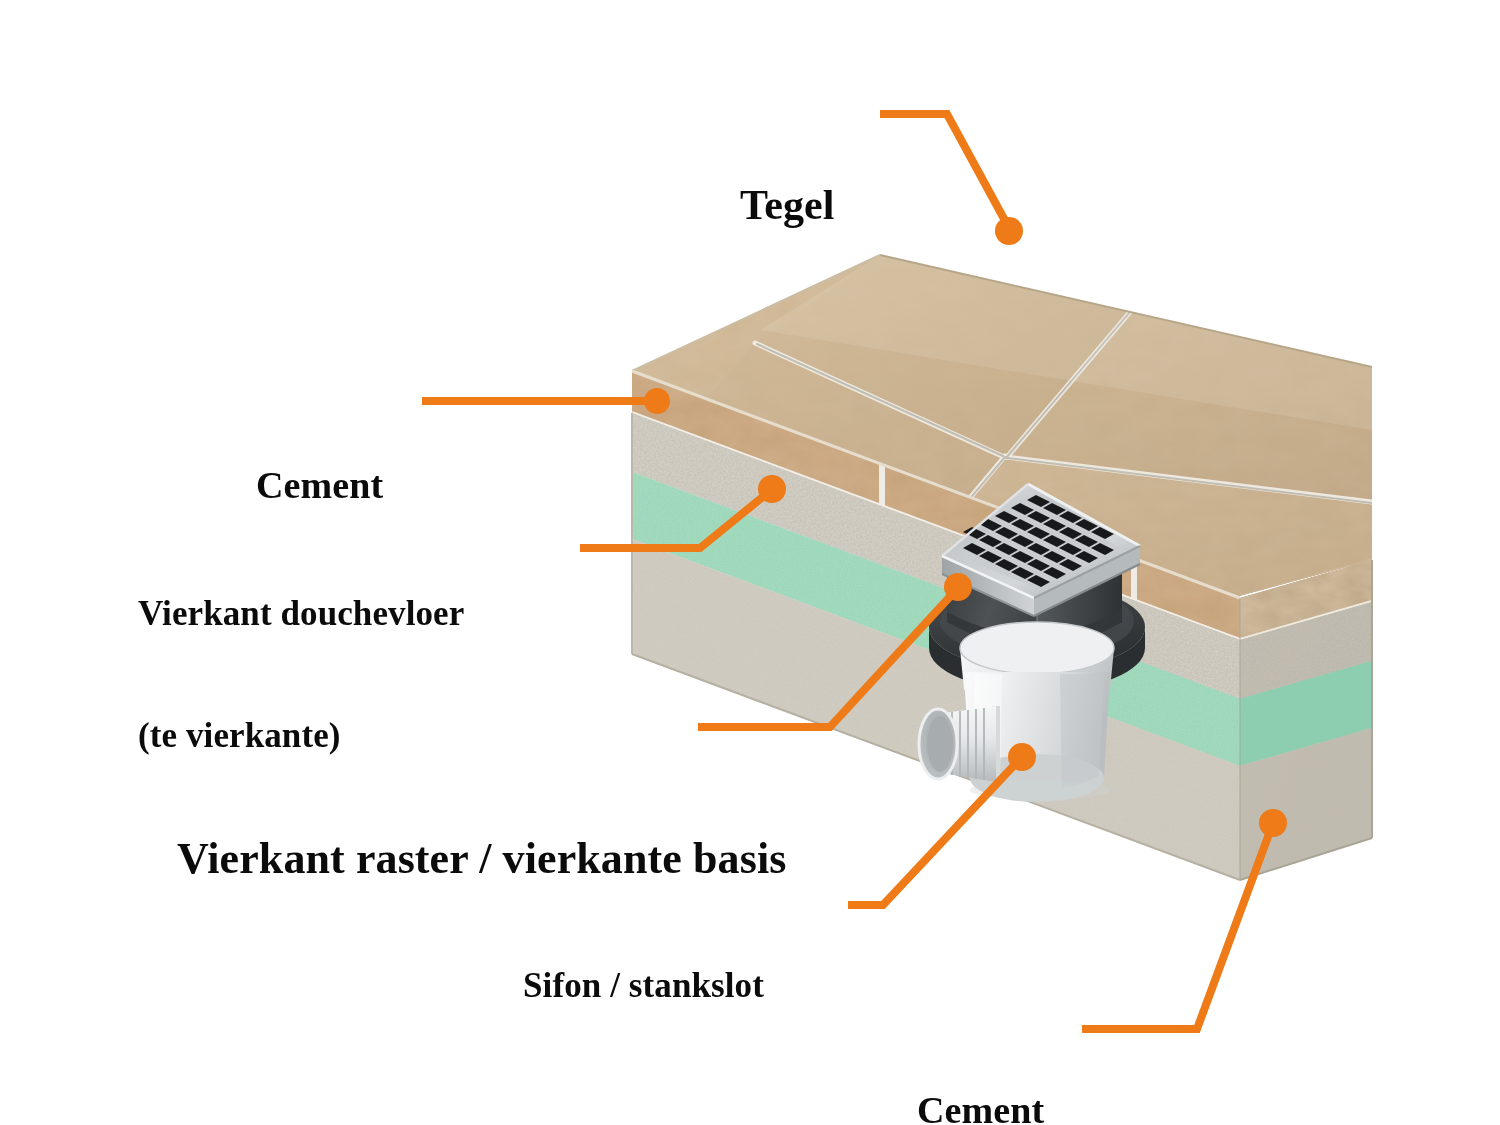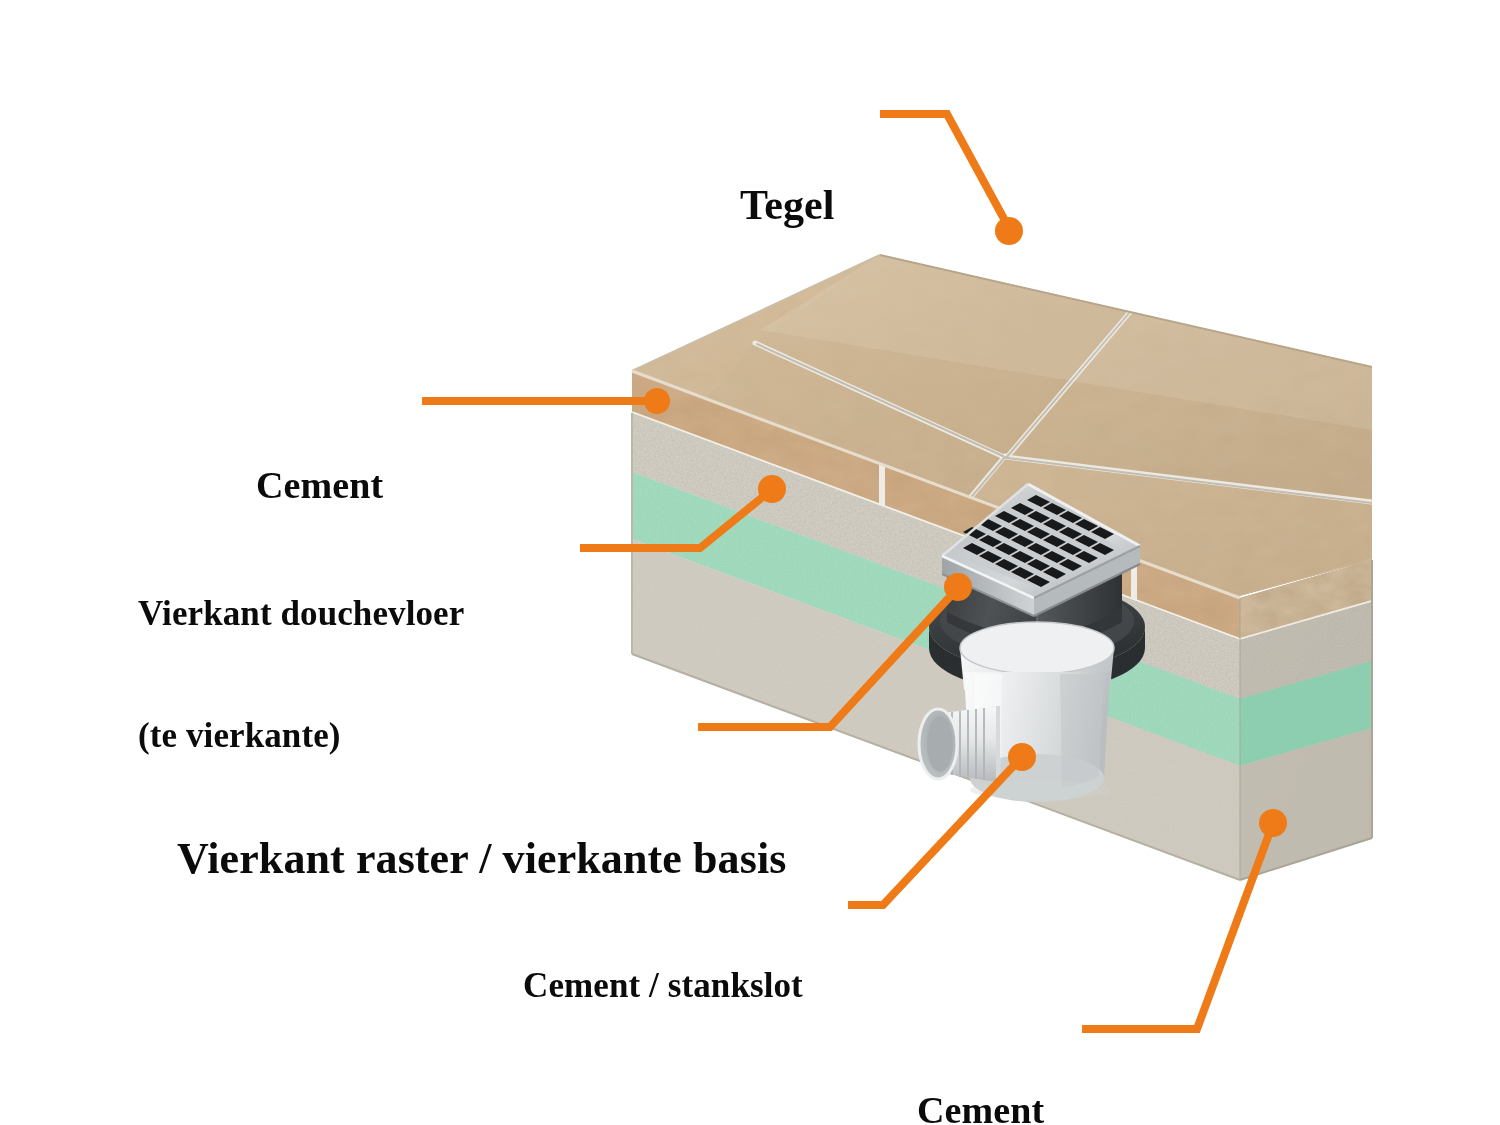--- a/index.html
+++ b/index.html
@@ -396,20 +396,20 @@
   <div class="lbl" id="lbl-xps">
     <span>Vierkant douchevloer</span>
     <span>(te vierkante)</span>
   </div>
 
   <div class="lbl" id="lbl-raster">
     <span>Vierkant raster / vierkante basis</span>
   </div>
 
   <div class="lbl" id="lbl-sifon">
-    <span>Cement / stankslot</span>
+    <span>Sifon / stankslot</span>
   </div>
 
   <div class="lbl" id="lbl-cement-bottom">
     <span>Cement</span>
   </div>
 
 </div>
 
 </body></html>

